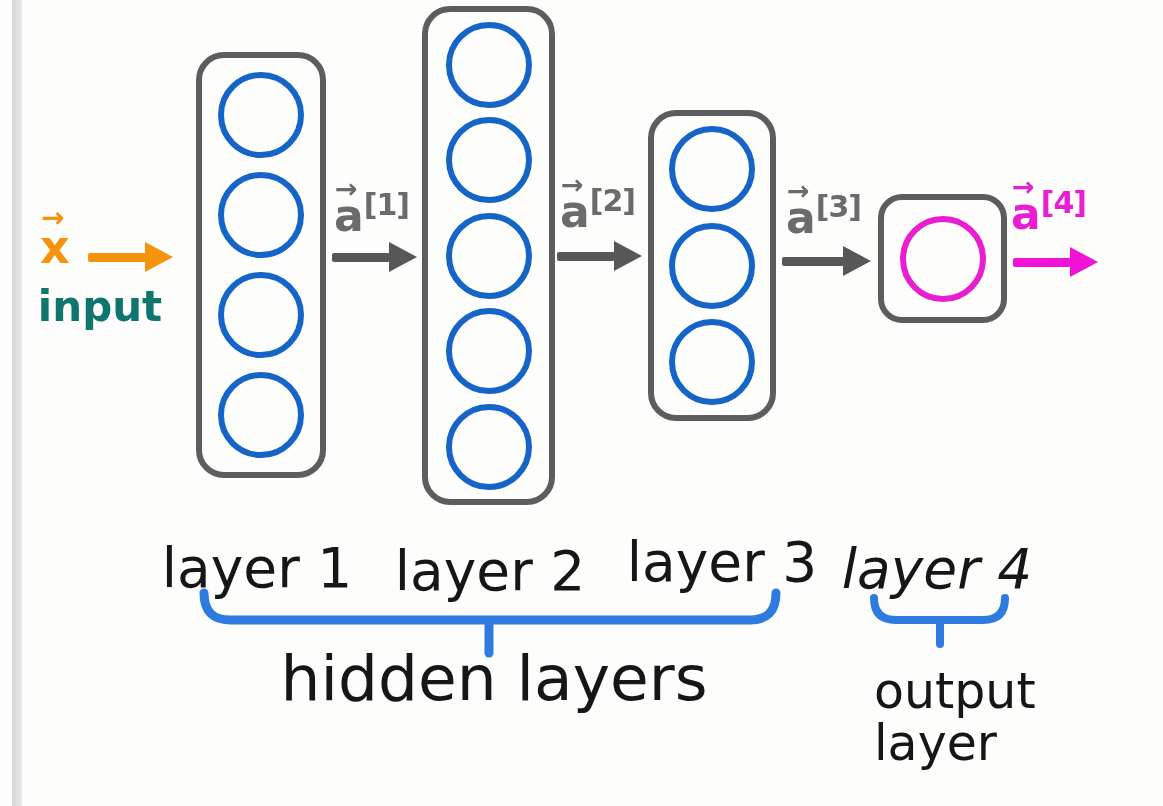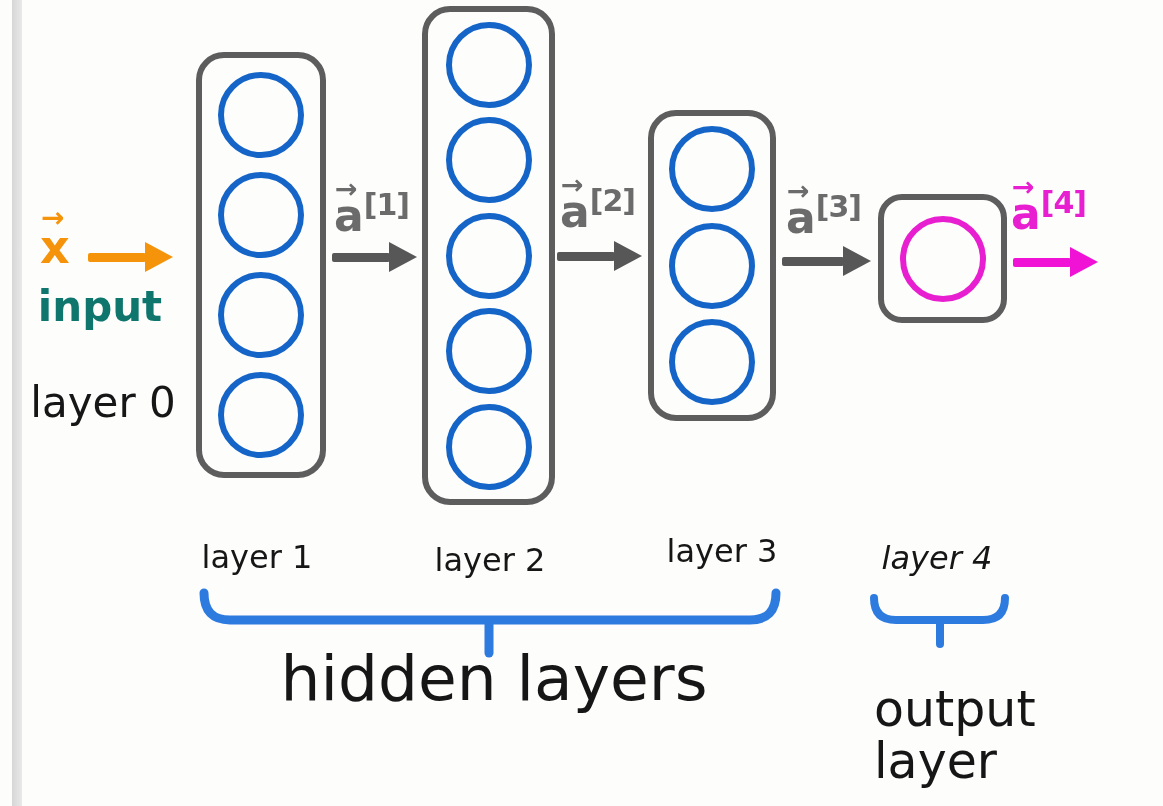--- a/index.html
+++ b/index.html
@@ -48,46 +48,45 @@
   #arr3{left:782px;top:257px;width:62px;}
   #arr4{left:1013px;top:258px;width:58px;}
   
   #input-symbol{position:absolute;left:40px;top:224px;color:#f5930b;font-weight:bold;font-size:46px;line-height:1;}
   #input-symbol .vec-mark{top:-20px;font-size:28px;}
   #input-caption{position:absolute;left:100px;top:286px;transform:translateX(-50%);
     color:#0f766e;font-weight:600;font-size:42px;line-height:1;}
   #layer0-label{position:absolute;left:103px;top:382px;transform:translateX(-50%);
     font-size:42px;line-height:1;}
   
-  .layer-name{position:absolute;transform:translateX(-50%);font-size:32px;line-height:1;white-space:nowrap;}
+  .layer-name{position:absolute;transform:translateX(-50%);font-size:55px;line-height:1;white-space:nowrap;}
   #lname1{left:257px;top:541px;}
   #lname2{left:490px;top:544px;}
   #lname3{left:722px;top:535px;}
   #lname4{left:937px;top:542px;font-style:italic;}
   
   #braces{position:absolute;left:0;top:0;pointer-events:none;}
   
   #hidden-label{position:absolute;left:494px;top:644px;transform:translateX(-50%);
     font-size:63px;line-height:1.1;white-space:nowrap;}
   #output-label{position:absolute;left:874px;top:666px;width:210px;
-    font-size:49px;line-height:1.06;margin-top:18px;}
+    font-size:49px;line-height:1.06;}
 </style>
 </head>
 <body>
 
 <div id="stage">
 
   <div class="edge-strip"></div>
 
   <div id="input-symbol">
     <span class="vec"><span class="vec-mark">→</span><span>x</span></span>
   </div>
   <div id="arr-in" class="harrow orange-arrow"></div>
   <div id="input-caption">input</div>
-  <div id="layer0-label">layer 0</div>
 
   <div id="box1" class="layer-box">
       <div class="neuron"></div>
       <div class="neuron"></div>
       <div class="neuron"></div>
       <div class="neuron"></div>
     </div>
   <div id="box2" class="layer-box">
       <div class="neuron"></div>
       <div class="neuron"></div>

